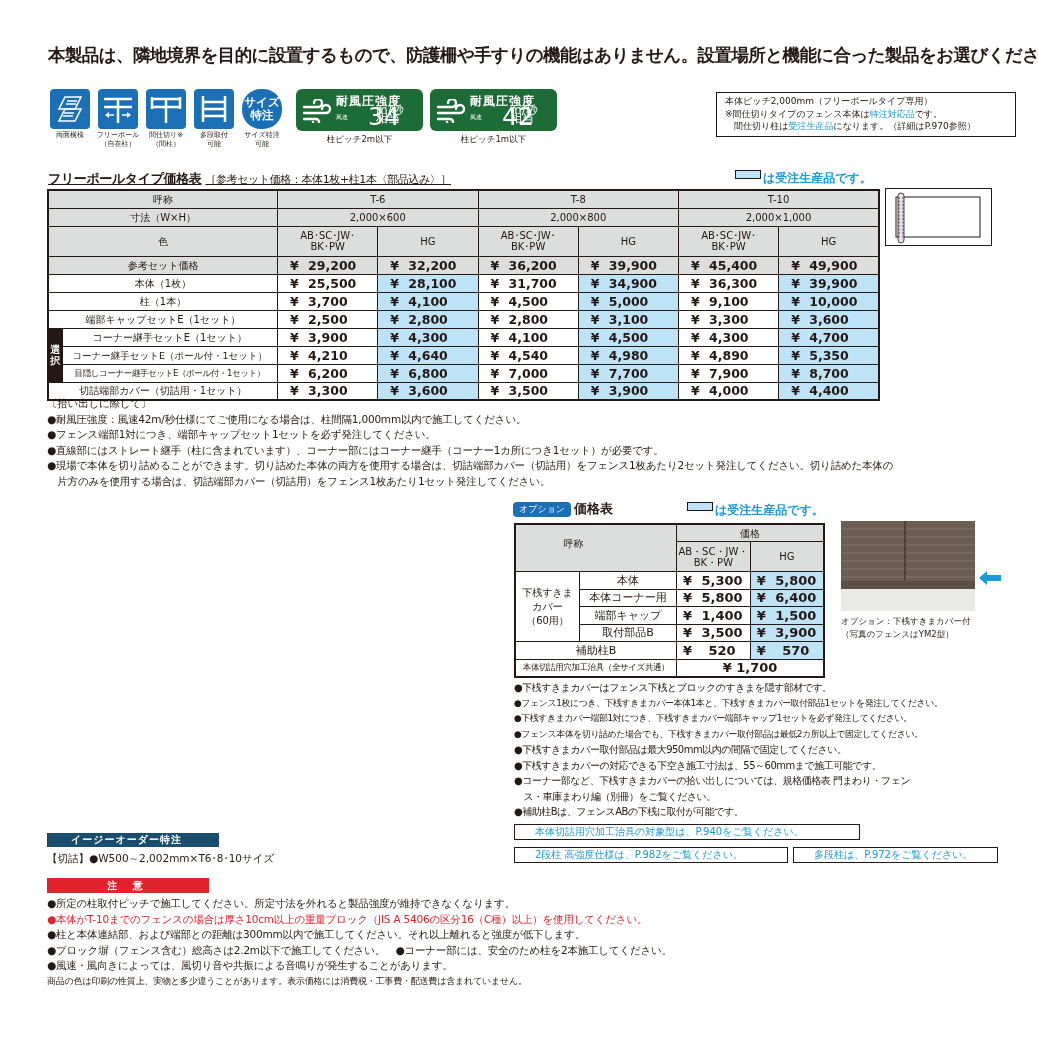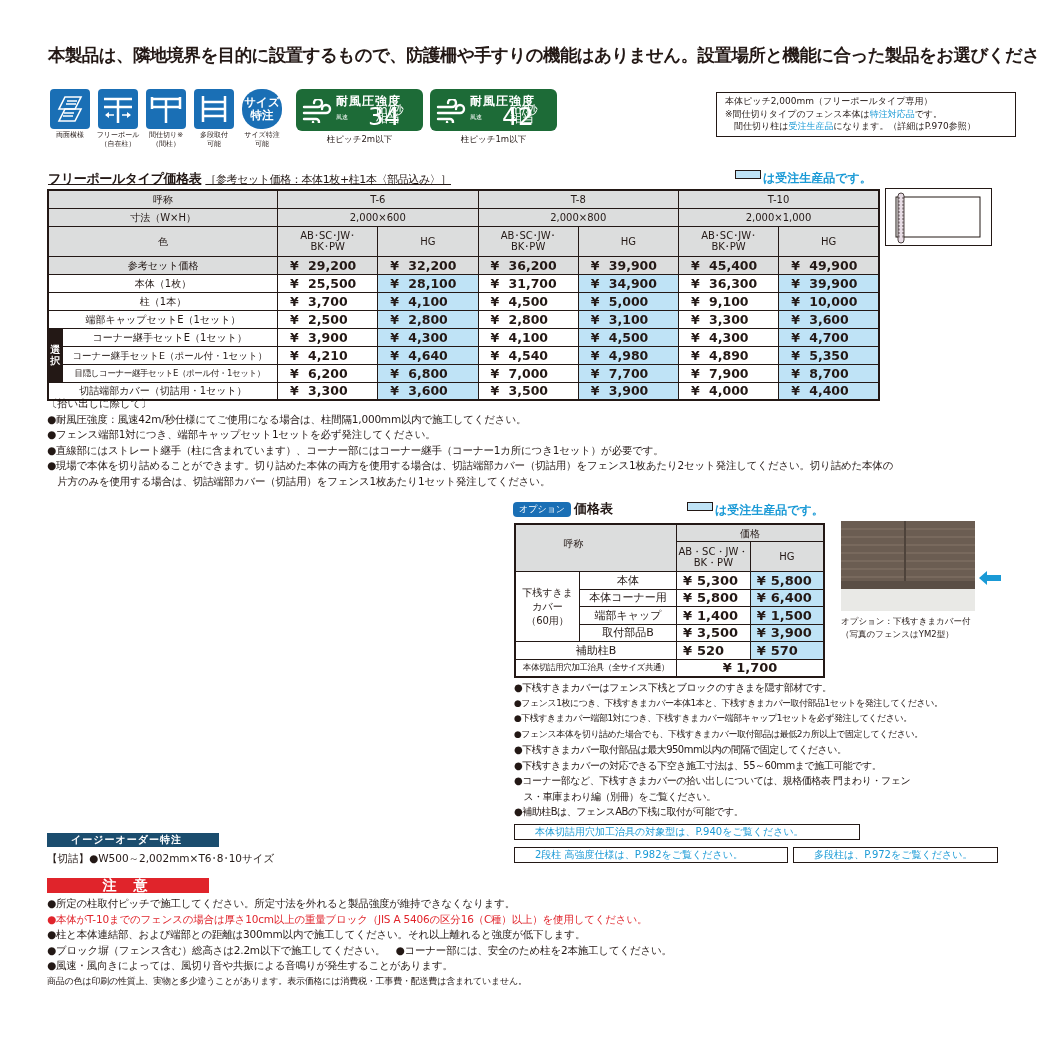--- a/index.html
+++ b/index.html
@@ -45,33 +45,33 @@
   .diag { left: 885px; top: 188px; width: 107px; height: 58px; border: 1px solid #231815; }
 
   .pick { left: 47px; top: 396px; font-size: 10.5px; line-height: 15.5px; white-space: nowrap; letter-spacing: -0.2px; }
 
   .opt-title { left: 513px; top: 500px; display: flex; align-items: center; font-size: 13px; font-weight: bold; }
   .opt-pill { background: #1a6fb5; color: #fff; font-size: 9px; font-weight: normal; border-radius: 4px; padding: 1px 6px; margin-right: 3px; }
   table.opt { position: absolute; left: 514px; top: 523px; width: 311px; border: 2px solid #231815; }
   table.opt td { height: 17.5px; }
   .optp { font-weight: bold; font-size: 13px; white-space: nowrap; text-align: left; padding-left: 6px; }
   .optp span.y { display: inline-block; width: 14px; }
-  .optp span.v { display: inline-block; width: 50px; text-align: left; }
+  .optp span.v { display: inline-block; width: 50px; text-align: center; }
 
   .photo { left: 841px; top: 521px; width: 134px; height: 90px; }
   .arrow { left: 979px; top: 570px; width: 22px; height: 14px; }
   .photo-cap { left: 841px; top: 615px; font-size: 8.5px; line-height: 13px; white-space: nowrap; }
 
   .optnotes { left: 514px; top: 680px; font-size: 10px; line-height: 15.5px; white-space: nowrap; letter-spacing: -0.5px; }
 
   .linkbox { border: 1px solid #231815; color: #1a9ad6; font-size: 10px; height: 16px; line-height: 14px; padding-left: 20px; white-space: nowrap; }
 
   .easy-bar { left: 47px; top: 833px; width: 172px; height: 14px; background: #1b4d6e; color: #fff; font-size: 10px; font-weight: bold; padding-left: 24px; line-height: 14px; letter-spacing: 1px; }
   .easy-txt { left: 47px; top: 852px; font-size: 10.5px; white-space: nowrap; }
-  .caution-bar { left: 47px; top: 878px; width: 162px; height: 15px; background: #e0242b; color: #fff; font-size: 14px; font-weight: bold; text-align: center; line-height: 15px; letter-spacing: 6px; }
+  .caution-bar { left: 47px; top: 878px; width: 162px; height: 15px; background: #e0242b; color: #fff; font-size: 10px; font-weight: bold; text-align: center; line-height: 15px; letter-spacing: 6px; }
   .caution { left: 47px; top: 896px; font-size: 10.5px; line-height: 15.5px; white-space: nowrap; letter-spacing: -0.2px; }
   .caution .red { color: #e0242b; }
   .footer { font-size: 9px; }
 </style>
 </head>
 <body>
 
 <div class="abs headline">本製品は、隣地境界を目的に設置するもので、防護柵や手すりの機能はありません。設置場所と機能に合った製品をお選びください。</div>
 
 <div class="abs feat" style="left:50px">

